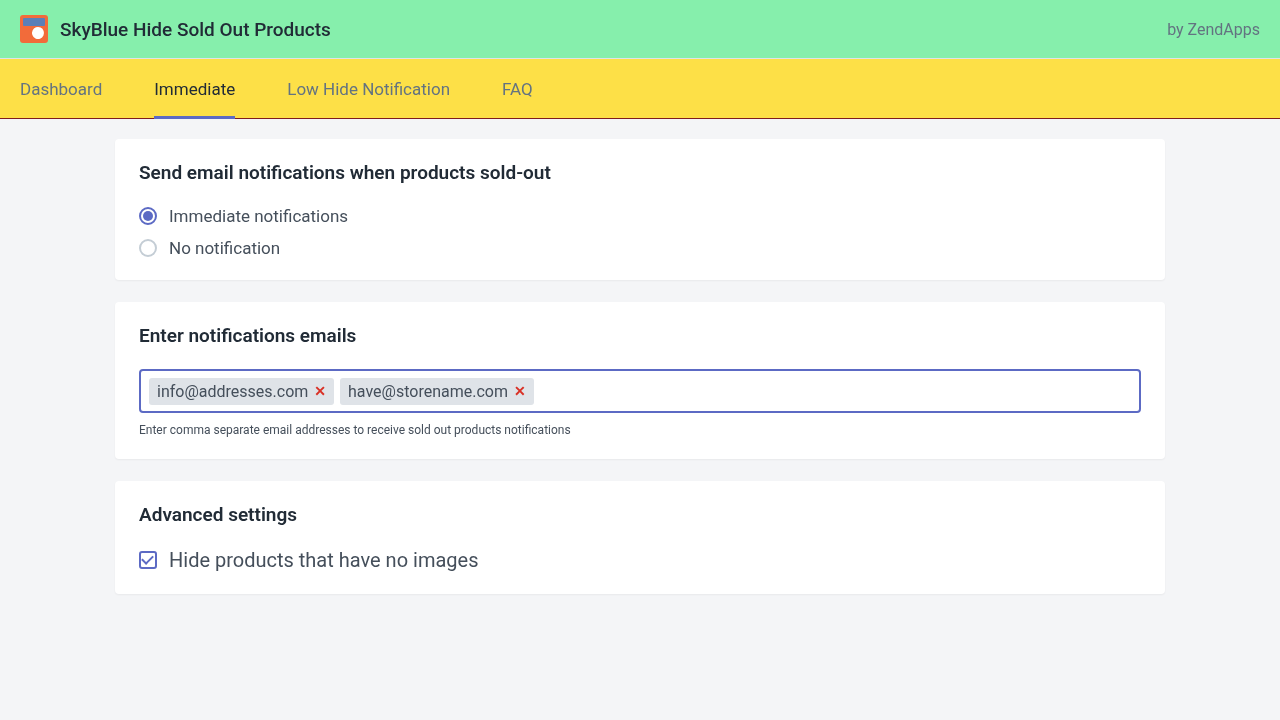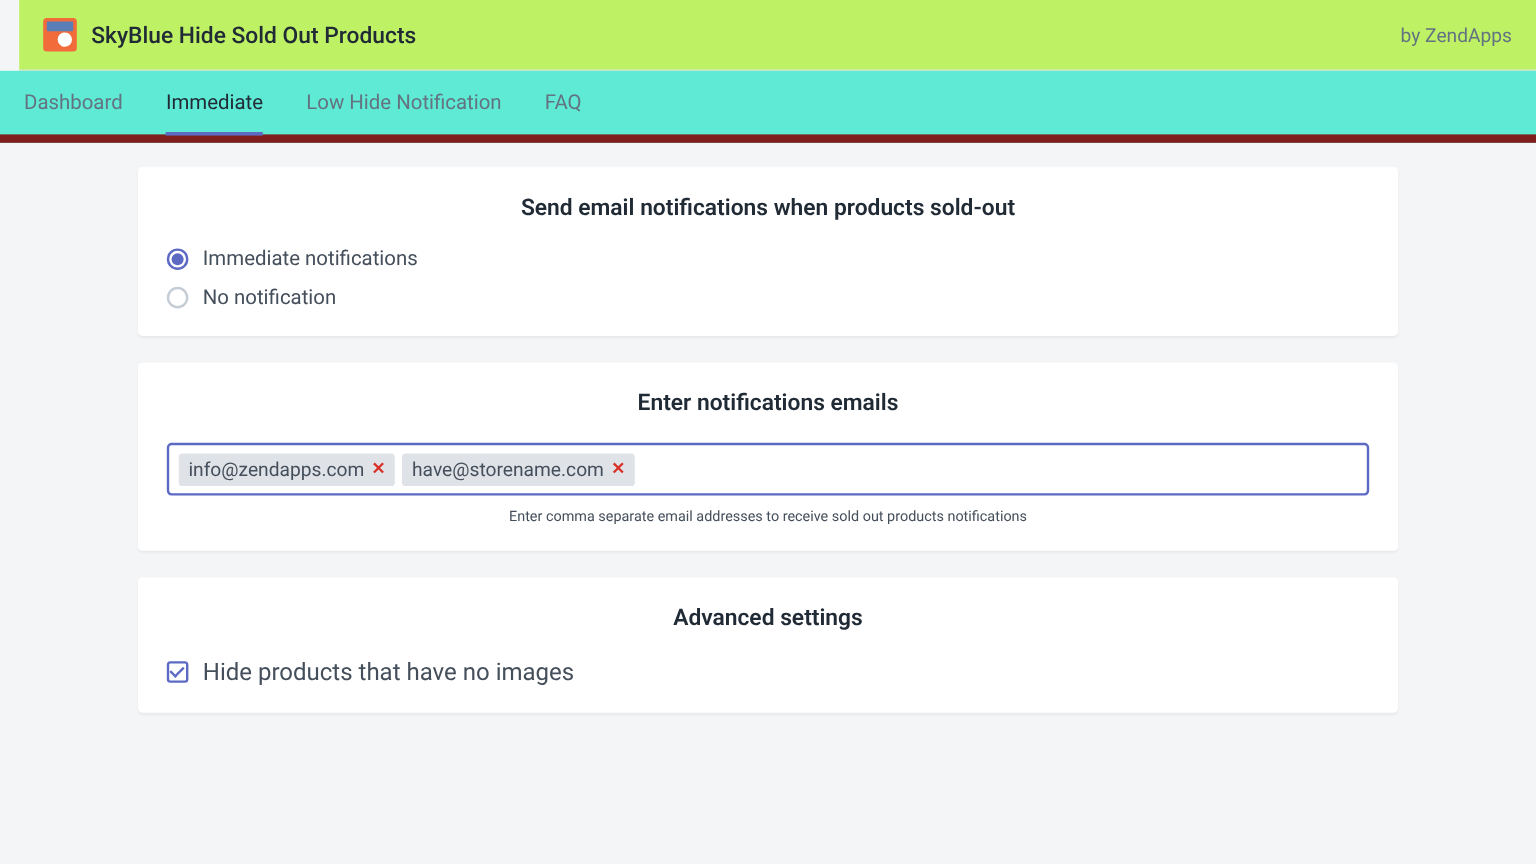--- a/index.html
+++ b/index.html
@@ -8,25 +8,24 @@
     background: #f4f5f7;
     color: #212b36;
     width: 1280px;
     height: 720px;
     overflow: hidden;
   }
   .header {
     display: flex;
     align-items: center;
     justify-content: space-between;
-    background: #bef264;
+    background: #86efac;
     height: 59px;
     padding: 0 20px;
     border-bottom: 1px solid #dfe3e8;
-    margin-left: 16px;
   }
   .header-left {
     display: flex;
     align-items: center;
     gap: 12px;
   }
   .app-icon {
     width: 28px;
     height: 28px;
     background: #f26b3a;
@@ -54,25 +53,25 @@
     font-size: 19px;
     font-weight: 500;
     color: #212b36;
   }
   .header-right {
     font-size: 16px;
     color: #637381;
   }
   .tabs {
     display: flex;
-    background: #5eead4;
+    background: #fde047;
     height: 60px;
     padding: 0 20px;
-    border-bottom: 7px solid #7f1d1d;
-    gap: 36px;
+    border-bottom: 1px solid #7f1d1d;
+    gap: 52px;
     align-items: stretch;
   }
   .tab {
     display: flex;
     align-items: center;
     font-size: 17px;
     color: #637381;
     cursor: pointer;
     position: relative;
   }
@@ -85,21 +84,20 @@
     left: 0; right: 0; bottom: -1px;
     height: 3px;
     background: #5c6ac4;
   }
   .content {
     padding: 20px 0;
     display: flex;
     flex-direction: column;
     align-items: center;
     gap: 22px;
-    text-align: center;
   }
   .card {
     width: 1050px;
     background: #fff;
     border-radius: 4px;
     box-shadow: 0 1px 2px rgba(0,0,0,0.05);
     padding: 22px 24px;
   }
   .card-title {
     font-size: 19px;
@@ -225,21 +223,21 @@
     <div class="radio-row">
       <div class="radio"></div>
       <div class="radio-label">No notification</div>
     </div>
   </div>
 
   <div class="card">
     <div class="card-title">Enter notifications emails</div>
     <div class="tags-input">
       <div class="tag">
-        <span>info@zendapps.com</span>
+        <span>info@addresses.com</span>
         <span class="tag-remove">✕</span>
       </div>
       <div class="tag">
         <span>have@storename.com</span>
         <span class="tag-remove">✕</span>
       </div>
     </div>
     <div class="helper-text">Enter comma separate email addresses to receive sold out products notifications</div>
   </div>
 

